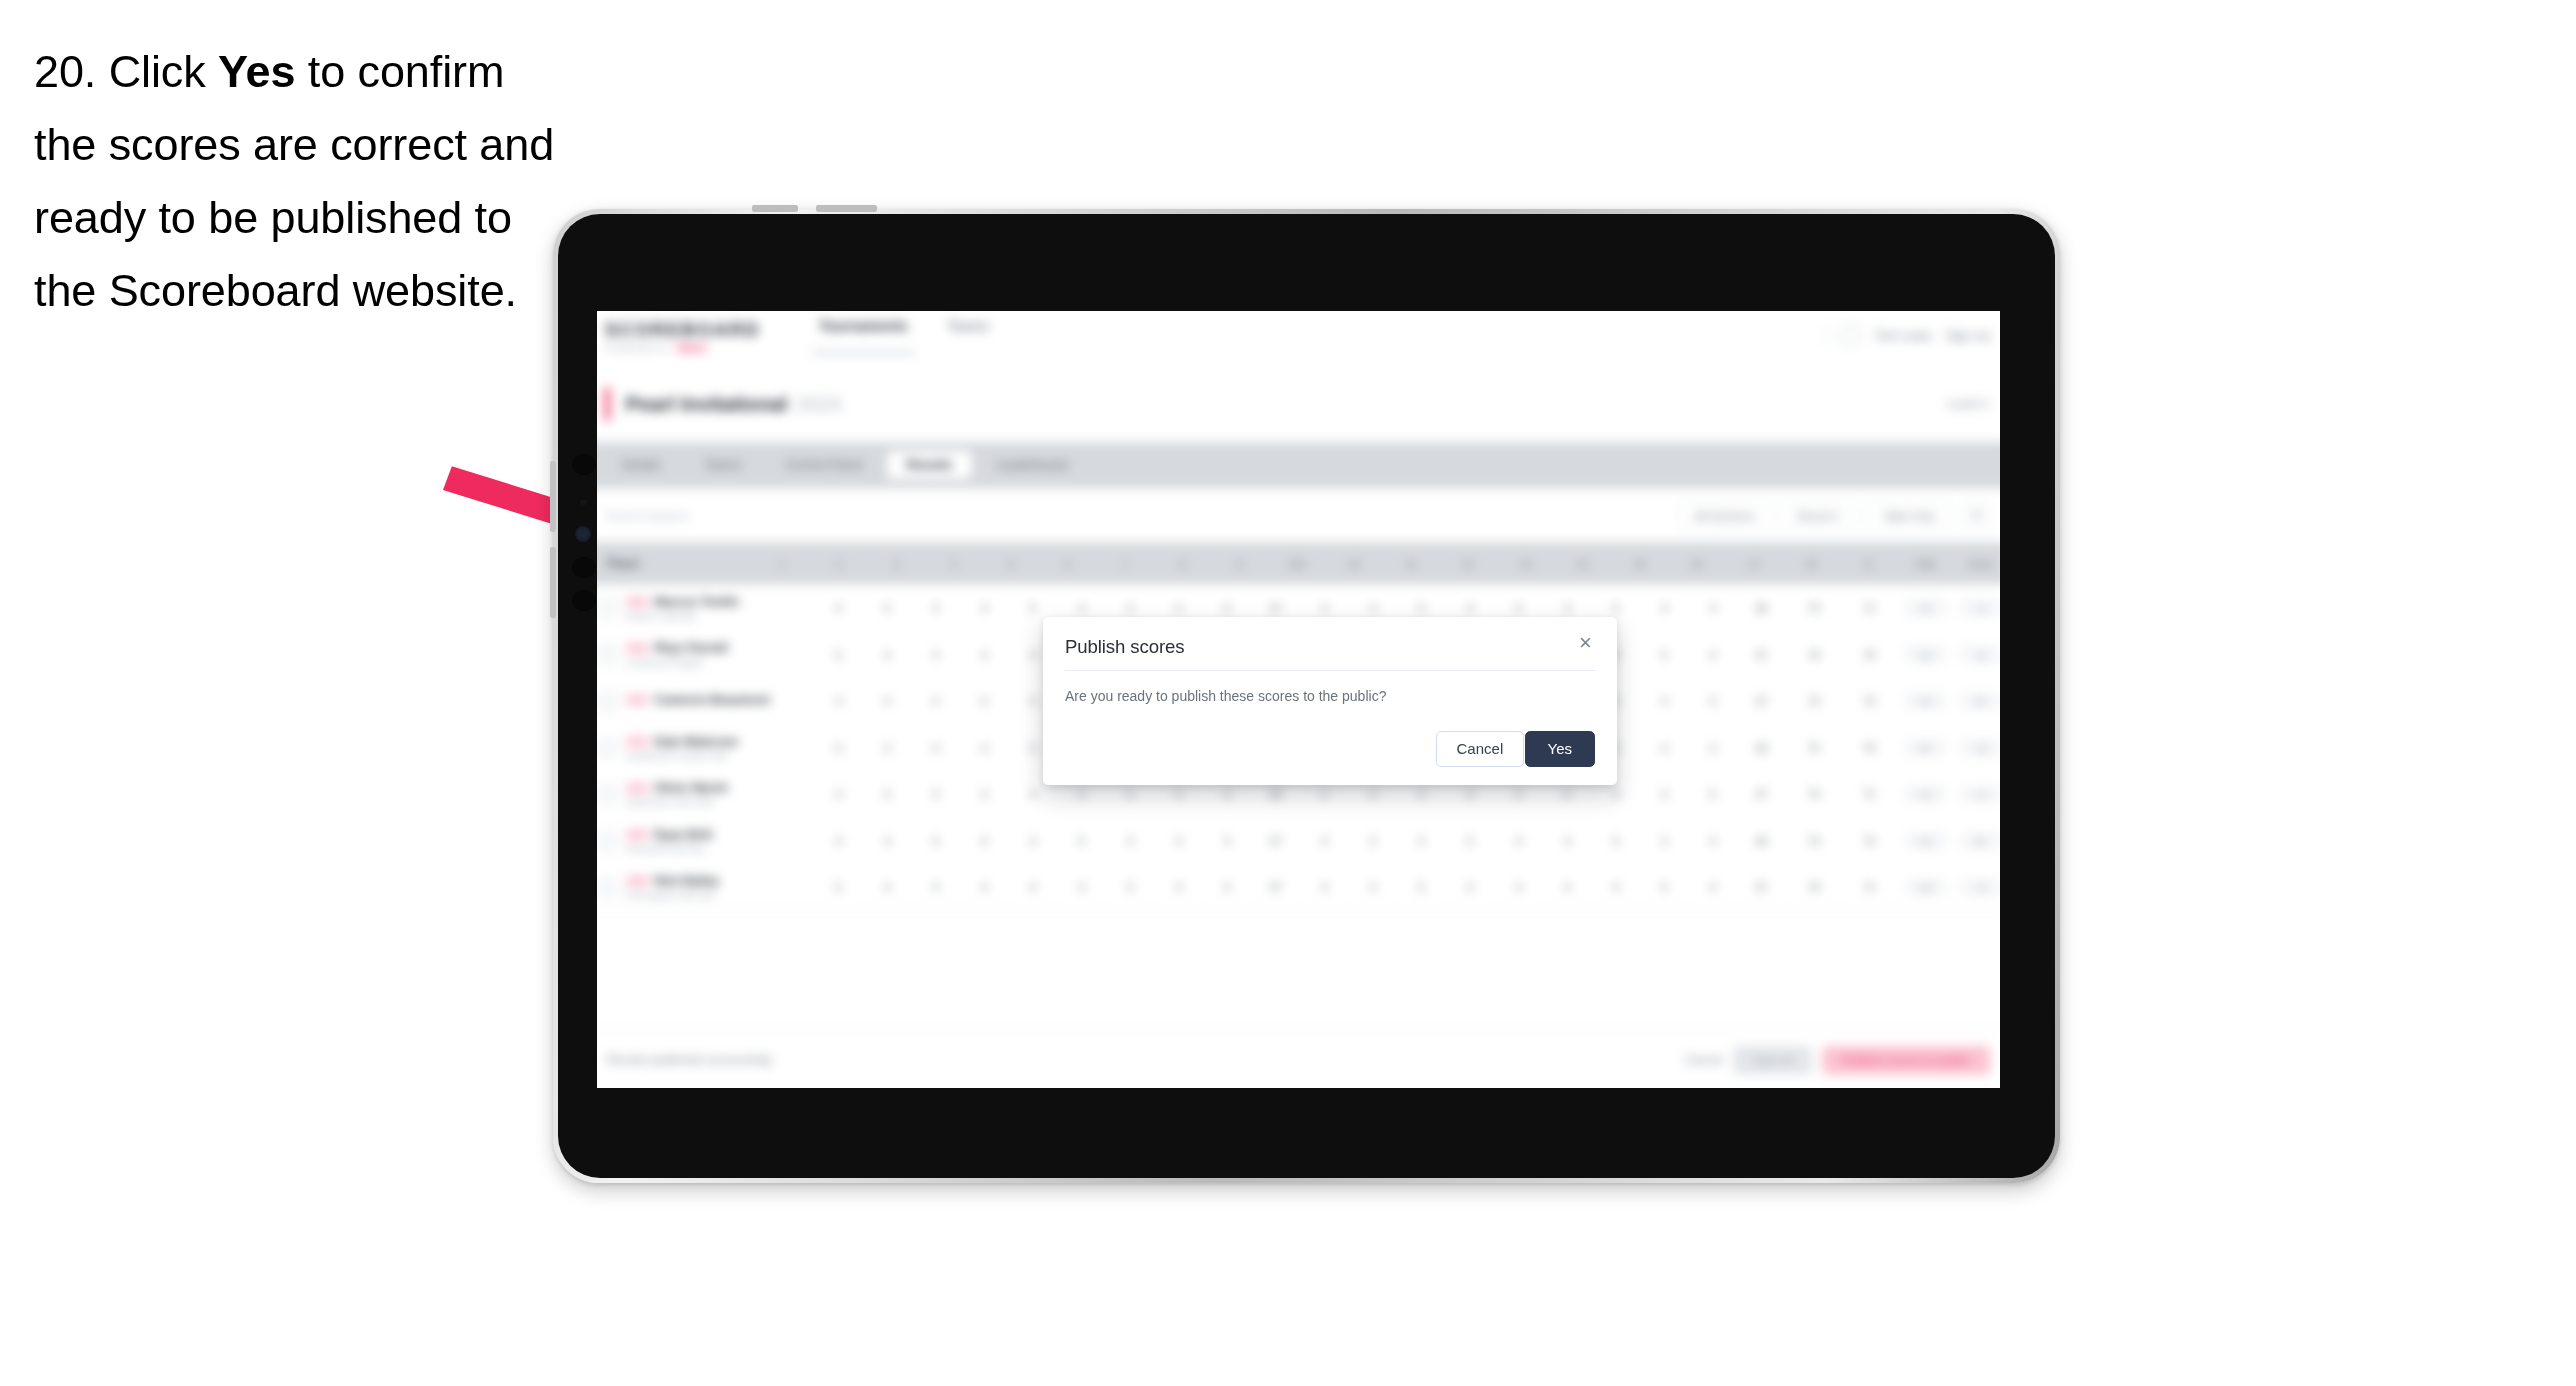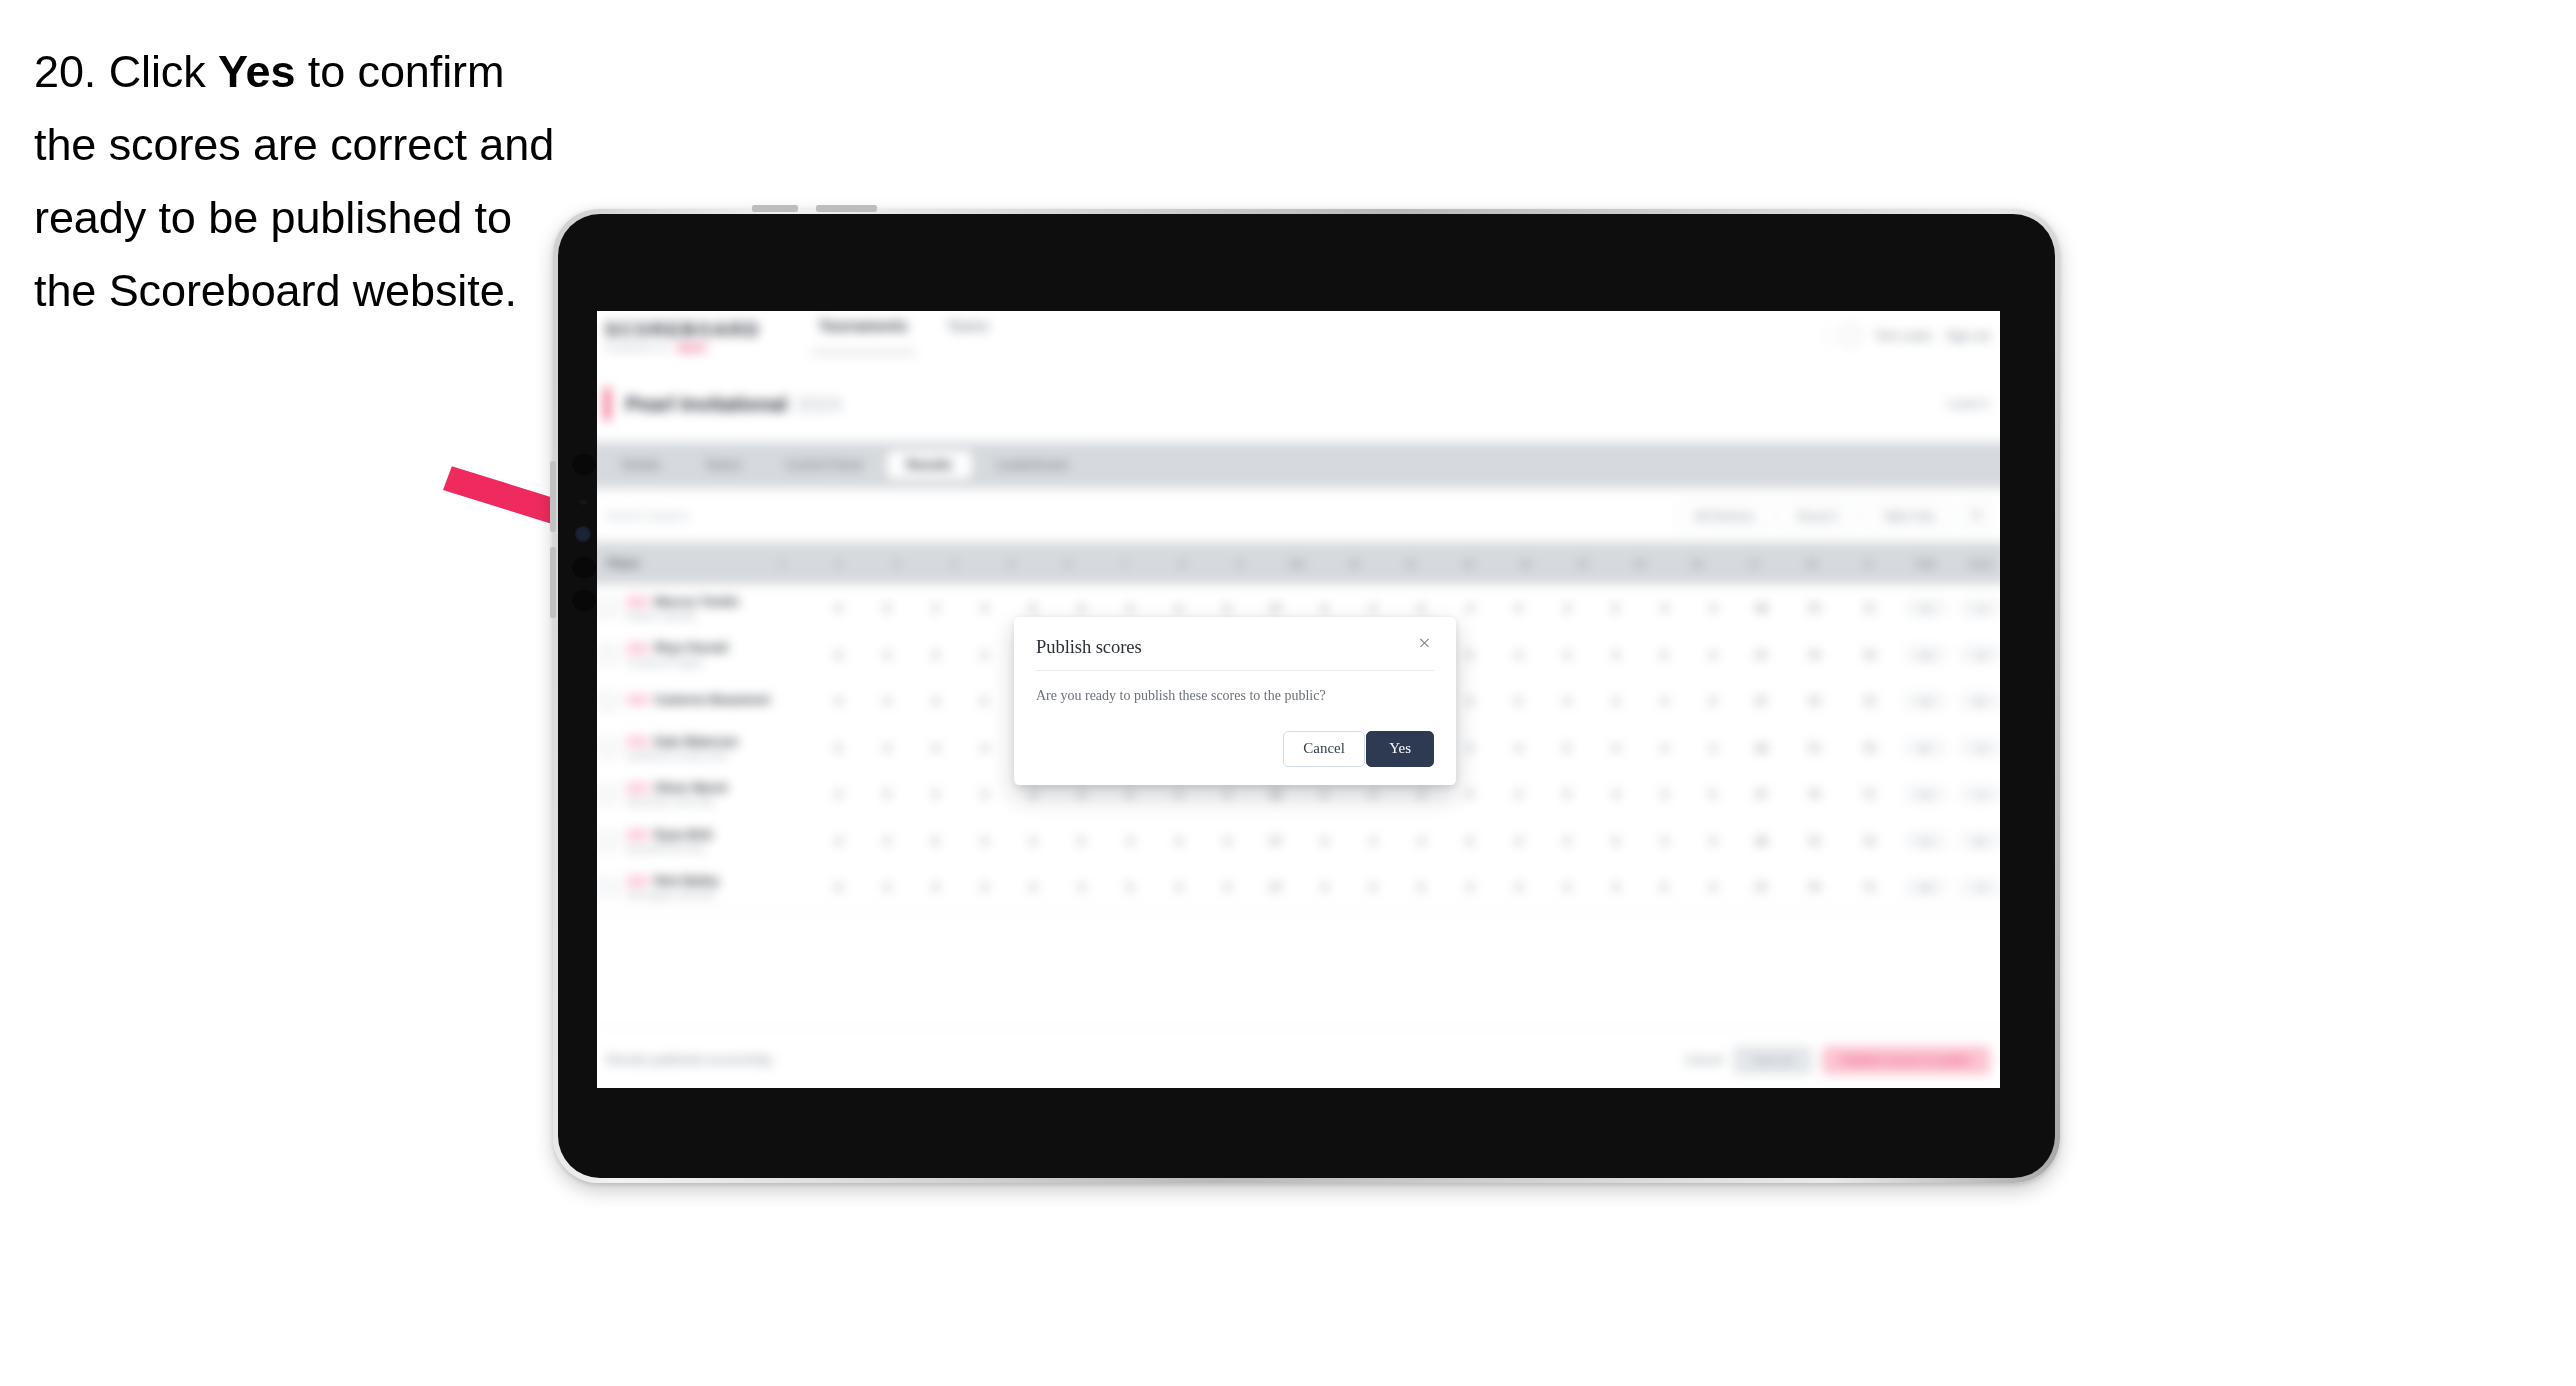--- a/index.html
+++ b/index.html
@@ -109,24 +109,23 @@
   .footer{position:absolute;left:0;bottom:0;width:100%;height:64px;background:#fff;
           border-top:0.7px solid #eceef1;display:flex;align-items:center;}
   .foot-note{margin-left:18px;font-size:12px;color:#868d97;}
   .foot-btns{margin-left:auto;margin-right:18px;display:flex;gap:10.4px;align-items:center;}
   .fb-link{font-size:12px;color:#8d949e;}
   .fb-grey{background:#e3e6ea;color:#9aa0a9;border-radius:5.2px;padding:8.2px 19.3px;font-size:11px;}
   .fb-pink{background:#fcc3d1;color:#e8588a;border-radius:5.2px;padding:8.2px 19.3px;font-size:11px;font-weight:600;}
 
   
   #modal{
-    position:absolute;left:1014px;top:617px;width:442px;height:168px;
+    position:absolute;left:1043px;top:617px;width:574px;height:168px;
     background:#ffffff;border-radius:5.2px;
     box-shadow:0 10.4px 25px rgba(20,25,40,.20), 0 2.2px 7.4px rgba(20,25,40,.10);
-    font-family:Liberation Serif, serif;
   }
   #modal-head{position:relative;margin:0 22px;padding:19.3px 0 12px 0;border-bottom:0.7px solid #e8ebef;}
   #modal-title{font-size:18.6px;color:#2b3038;font-weight:400;letter-spacing:-0.1px;}
   #modal-close{position:absolute;right:-3px;top:13.4px;width:25px;height:25px;
                display:flex;align-items:center;justify-content:center;
                font-size:22px;line-height:1;color:#7f8691;font-weight:300;cursor:pointer;}
   #modal-body{margin:0 22px;padding-top:16.3px;font-size:14px;color:#6b727c;}
   #modal-foot{position:absolute;right:22px;bottom:18px;display:flex;gap:1px;align-items:center;}
   .mbtn{font-size:15px;border-radius:5.2px;padding:9.6px 19.3px;cursor:pointer;line-height:1;}
   #btn-cancel{background:#ffffff;color:#3a414b;border:1.1px solid #cfdcf2;}

